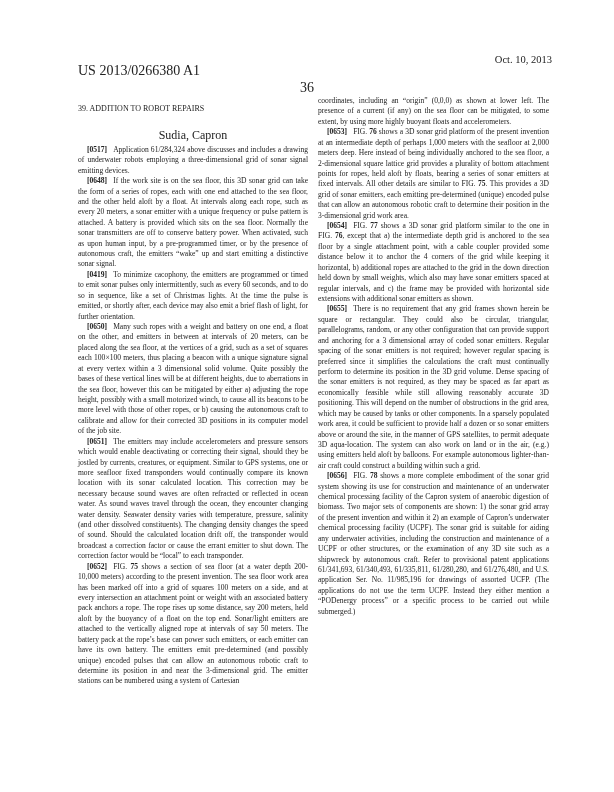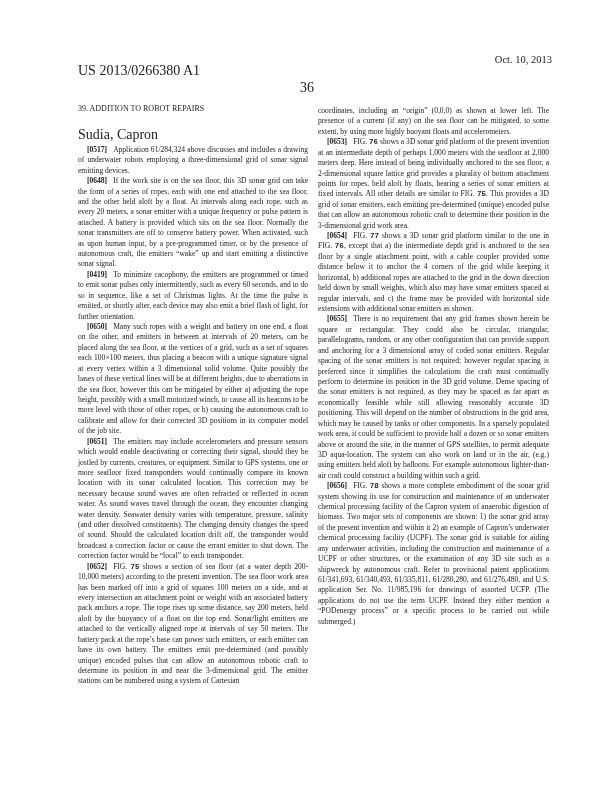--- a/index.html
+++ b/index.html
@@ -3,26 +3,26 @@
 <meta charset="utf-8">
 <style>
   html, body { margin: 0; padding: 0; background: #ffffff; }
   body { width: 614px; height: 792px; position: relative; overflow: hidden;
          font-family: "Liberation Serif", "DejaVu Serif", serif; color: #222; }
   .hdr-left { position: absolute; left: 78px; top: 63px; font-size: 14px; }
   .hdr-right { position: absolute; right: 62px; top: 54px; font-size: 10.5px; }
   .page-num { position: absolute; left: 0; right: 0; top: 80px; text-align: center; font-size: 14px; }
   .col { position: absolute; top: 98px; width: 230px; font-size: 7.55px; line-height: 10.42px; text-align: justify; }
   .col-left { left: 78px; }
-  .col-right { left: 318px; top: 96px; width: 231px; margin-top: 10px; }
+  .col-right { left: 318px; top: 96px; width: 231px; }
   .sec-title { text-align: left; font-size: 8px; margin: 6px 0 8px 0; }
-  .authors { text-align: left; font-size: 14px; margin: 16px 0 4px 0; }
+  .authors { text-align: center; font-size: 12px; margin: 16px 0 4px 0; }
   .para { margin: 0; text-indent: 0; hyphens: none; }
   .pnum { font-weight: bold; margin-right: 6px; padding-left: 9px; }
-  b.fig { font-weight: bold; font-family: Liberation Mono, monospace; }
+  b.fig { font-weight: bold; }
 </style>
 </head>
 <body>
 
 <div>
   <div class="hdr-left">US 2013/0266380 A1</div>
   <div class="hdr-right">Oct. 10, 2013</div>
   <div class="page-num">36</div>
 </div>
 

